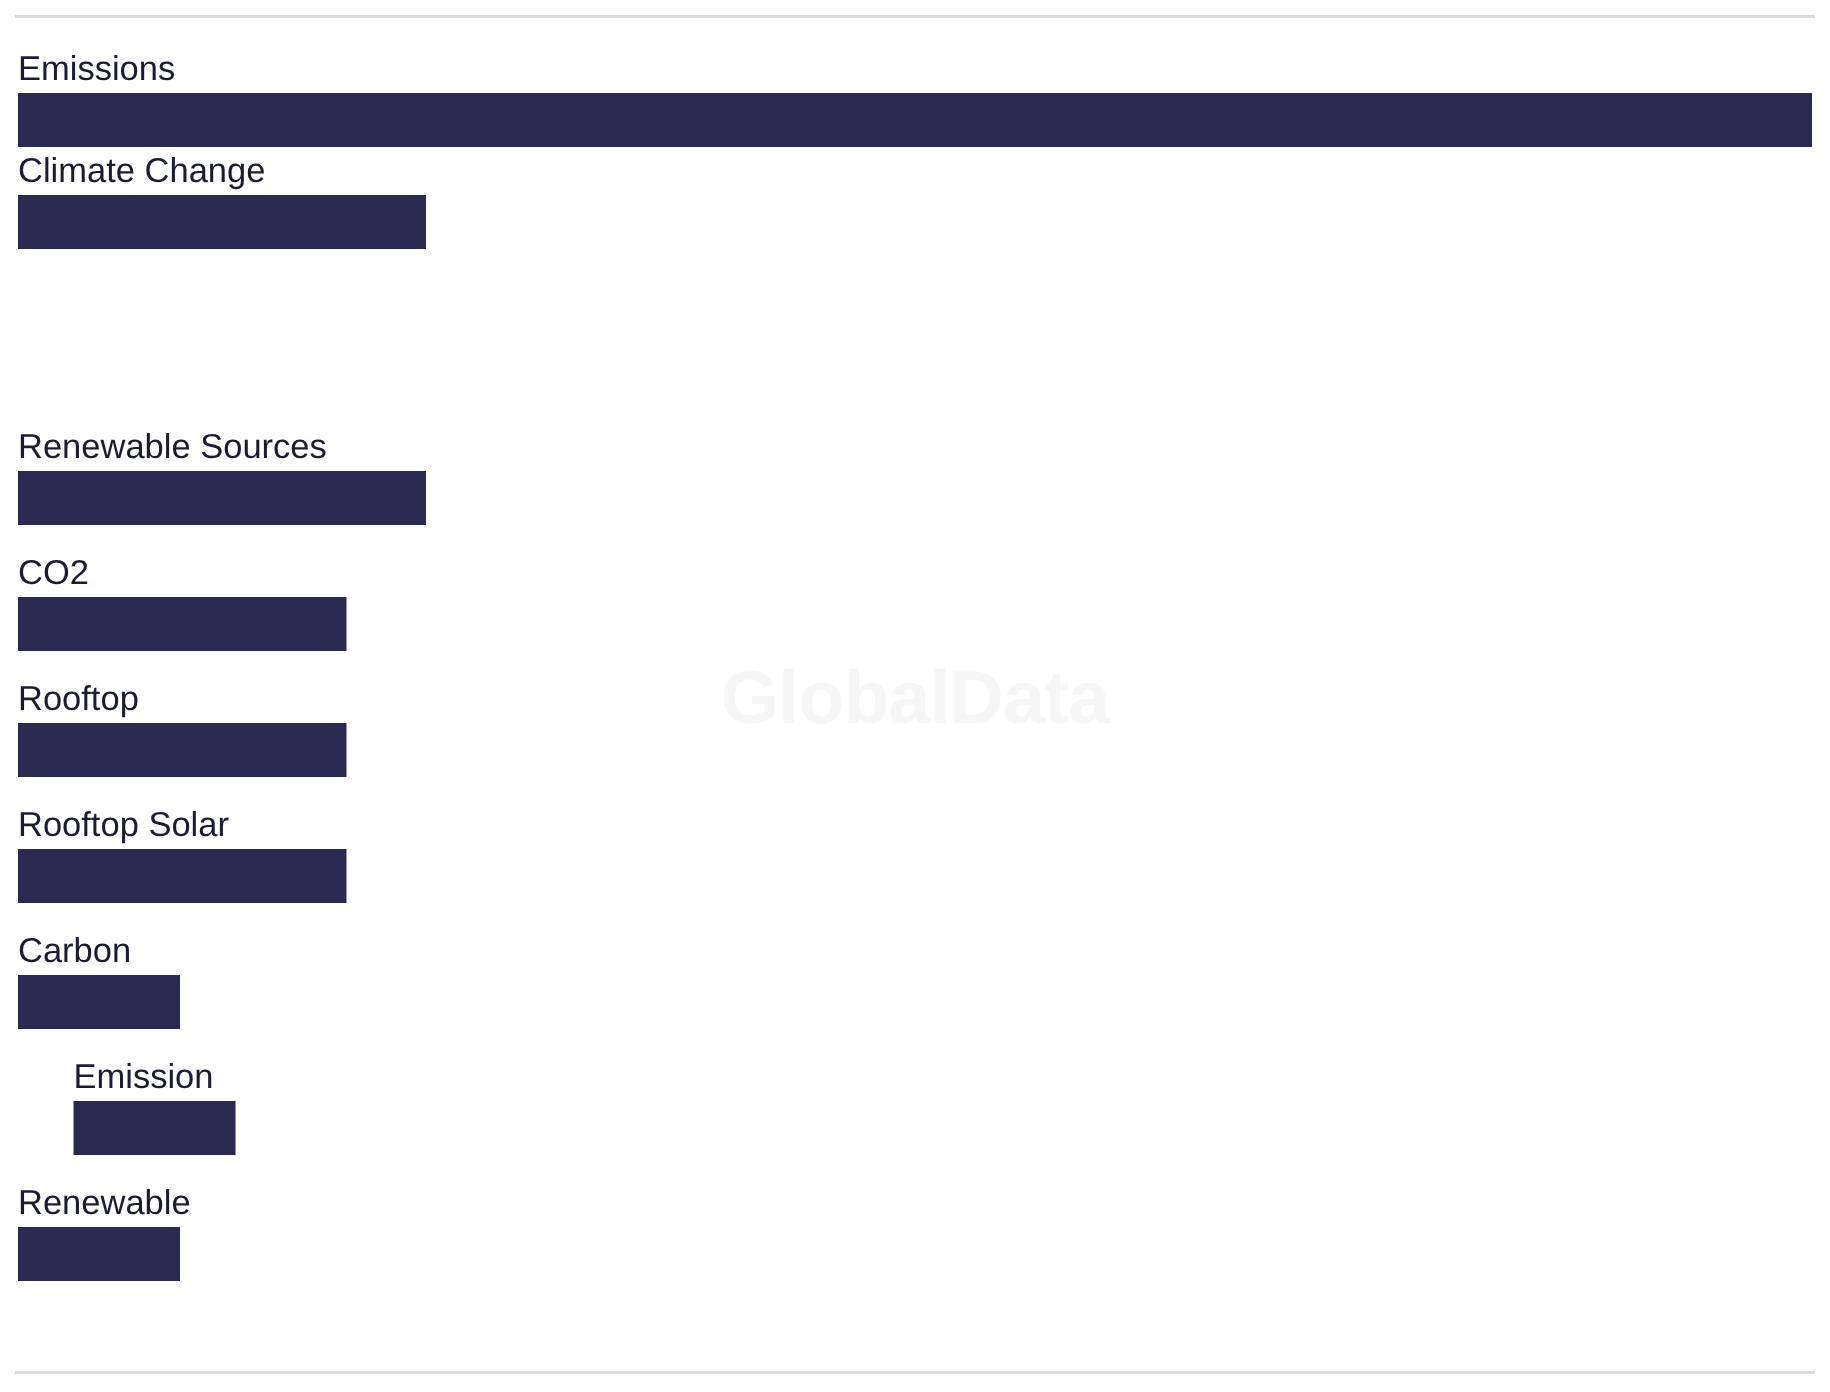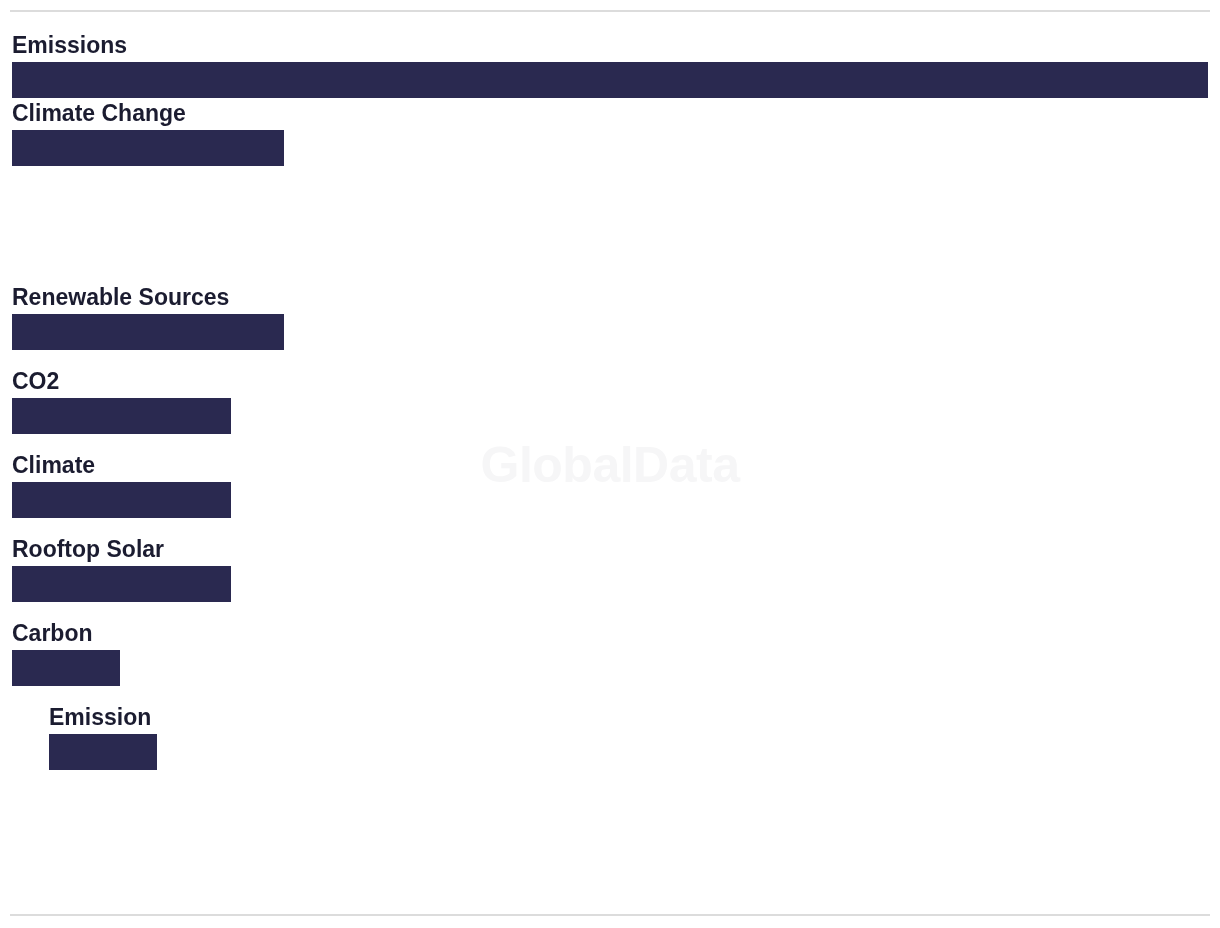--- a/index.html
+++ b/index.html
@@ -64,21 +64,21 @@
     height: 80px;
   }
 
   .bar-label {
     position: absolute;
     left: 12px;
     top: 0;
     height: 30px;
     line-height: 30px;
     font-size: 23px;
-    font-weight: 700;
+    font-weight: 400;
     color: #1b1c30;
     white-space: nowrap;
   }
 
   .bar-rect {
     position: absolute;
     left: 12px;
     top: 32px;
     height: 36px;
     background: #2a2950;
@@ -105,32 +105,36 @@
       </div>
       <div class="bar-row" style="top: 252px; padding-left: 28px;">
         <div class="bar-label">Renewable Sources</div>
         <div class="bar-rect" title="Renewable Sources" style="width: 272px; background: rgb(42, 41, 80);"></div>
       </div>
       <div class="bar-row" style="top: 336px; text-align: right;">
         <div class="bar-label">CO2</div>
         <div class="bar-rect" title="CO2" style="width: 219px; background: rgb(42, 41, 80);"></div>
       </div>
       <div class="bar-row" style="top: 420px;">
-        <div class="bar-label">Climate</div>
+        <div class="bar-label">Rooftop</div>
         <div class="bar-rect" title="Recycled" style="width: 219px; background: rgb(42, 41, 80);"></div>
       </div>
       <div class="bar-row" style="top: 588px;">
         <div class="bar-label">Carbon</div>
         <div class="bar-rect" title="Carbon" style="width: 108px; background: rgb(42, 41, 80);"></div>
       </div>
       <div class="bar-row" style="top: 504px;">
         <div class="bar-label">Rooftop Solar</div>
         <div class="bar-rect" title="Rooftop Solar" style="width: 219px; background: rgb(42, 41, 80);"></div>
       </div>
       <div class="bar-row" style="top: 672px; margin-left: 37px;">
         <div class="bar-label">Emission</div>
         <div class="bar-rect" title="Emission" style="width: 108px; background: rgb(42, 41, 80);"></div>
       </div>
+      <div class="bar-row" style="top: 756px;">
+        <div class="bar-label">Renewable</div>
+        <div class="bar-rect" title="Renewable" style="width: 108px; background: rgb(42, 41, 80);"></div>
+      </div>
     </div>
 
   <div class="divider bottom"></div>
 
 </div>
 
 </body></html>

